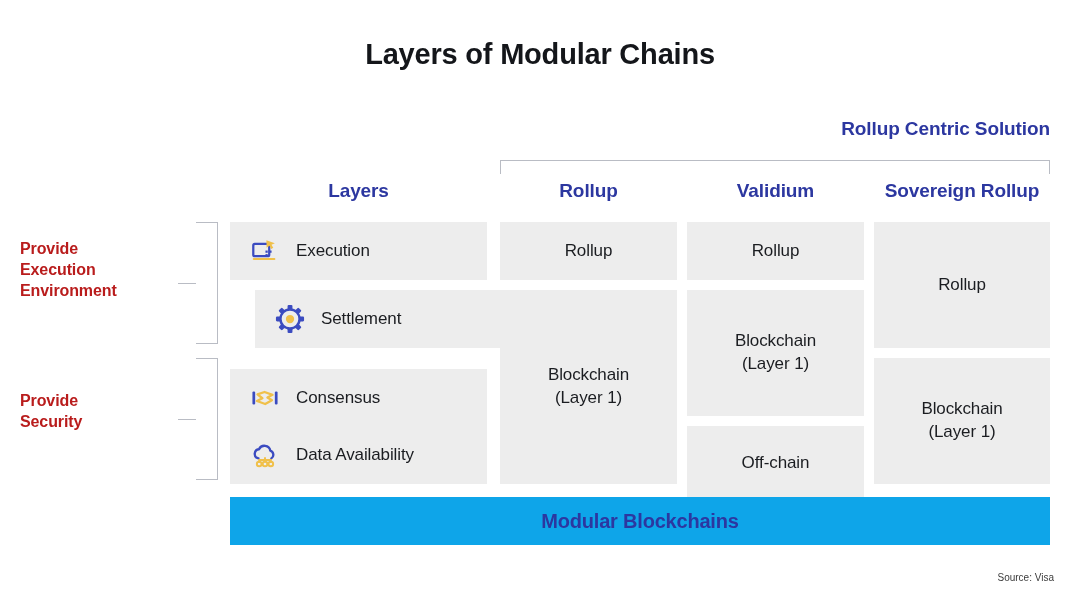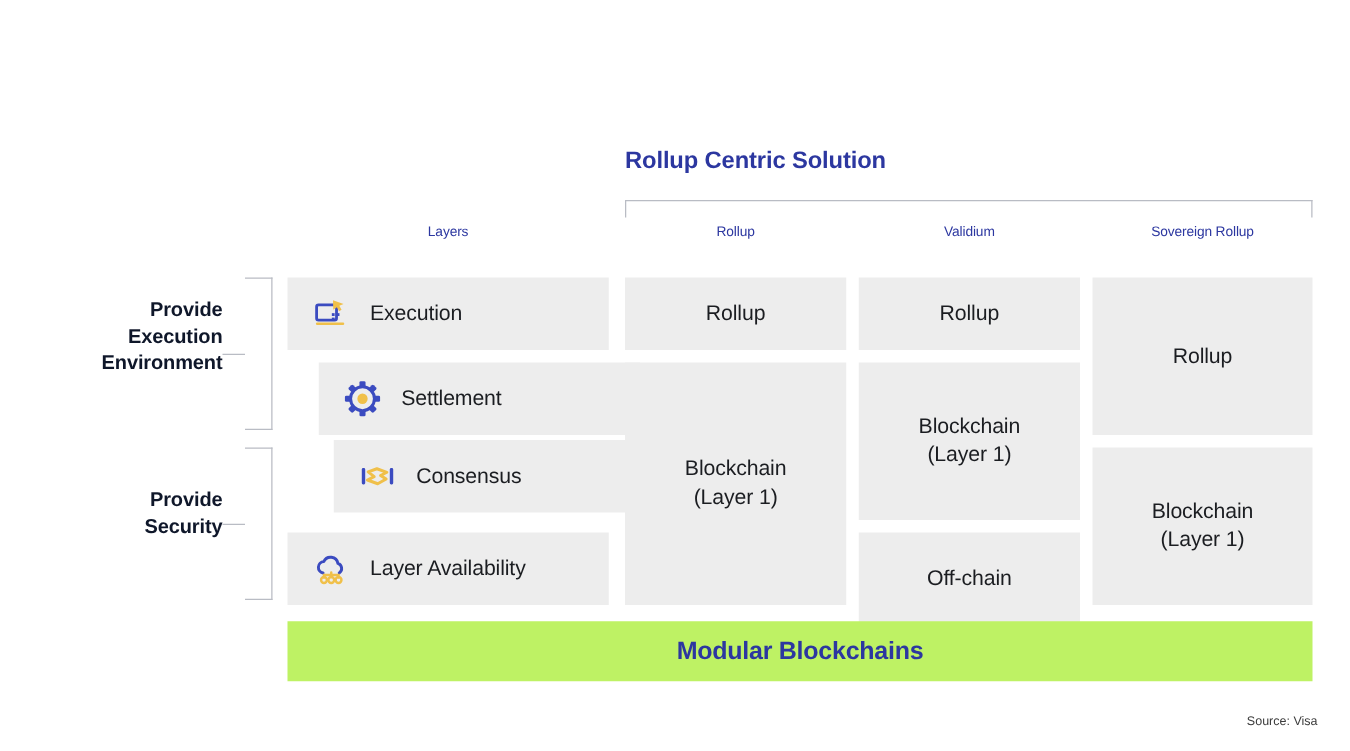--- a/index.html
+++ b/index.html
@@ -16,48 +16,48 @@
   .title{
     position:absolute;left:0;top:38px;width:1080px;
     text-align:center;
     font-size:29px;font-weight:bold;color:#14161a;
     letter-spacing:-0.2px;
   }
 
   
   .rcs-title{
     position:absolute;left:500px;top:118px;width:550px;
-    text-align:left;
+    text-align:right;
     font-size:19px;font-weight:bold;color:#2c37a0;
     letter-spacing:-0.1px;
   }
   .rcs-bracket{
     position:absolute;left:500px;top:160px;width:550px;height:14px;
     border-top:1.5px solid #b9bcc4;
     border-left:1.5px solid #b9bcc4;
     border-right:1.5px solid #b9bcc4;
     box-sizing:border-box;
   }
 
   
   .colhead{
     position:absolute;top:180px;
-    font-size:11px;font-weight:normal;color:#2c37a0;
+    font-size:19px;font-weight:bold;color:#2c37a0;
     text-align:center;letter-spacing:-0.1px;
   }
   .ch-layers  {left:230px;width:257px;}
   .ch-rollup  {left:500px;width:177px;}
   .ch-valid   {left:687px;width:177px;}
   .ch-sov     {left:874px;width:176px;}
 
   
   .grp-label{
     position:absolute;
-    font-size:16px;font-weight:bold;color:#0f172a;
-    text-align:right;line-height:1.32;letter-spacing:-0.1px;
+    font-size:16px;font-weight:bold;color:#b91c1c;
+    text-align:left;line-height:1.32;letter-spacing:-0.1px;
   }
   .grp-exec{left:20px;top:238px;width:158px;}
   .grp-sec {left:20px;top:390px;width:158px;}
 
   .grp-bracket{
     position:absolute;left:196px;width:22px;
     border-top:1.4px solid #b9bcc4;
     border-bottom:1.4px solid #b9bcc4;
     border-right:1.4px solid #b9bcc4;
     box-sizing:border-box;
@@ -87,36 +87,37 @@
   .cell{
     position:absolute;background:#ededed;
     display:flex;align-items:center;justify-content:center;
     text-align:center;
     font-size:17px;color:#1b1d21;line-height:1.35;letter-spacing:-0.1px;
   }
 
   
   .footer-bar{
     position:absolute;left:230px;top:497px;width:820px;height:48px;
-    background:#bef264;
+    background:#0ea5e9;
     display:flex;align-items:center;justify-content:center;
   }
   .footer-text{
     font-size:20px;font-weight:bold;color:#2c37a0;letter-spacing:-0.2px;
   }
   .source{
     position:absolute;right:26px;top:572px;
     font-size:10px;color:#3c3c3c;
   }
 </style>
 </head>
 <body>
 
 <div class="stage">
 
+  <div class="title">Layers of Modular Chains</div>
 
   <div class="rcs-title">Rollup Centric Solution</div>
   <div class="rcs-bracket"></div>
 
   <div class="colhead ch-layers">Layers</div>
   <div class="colhead ch-rollup">Rollup</div>
   <div class="colhead ch-sov">Sovereign Rollup</div>
   <div class="colhead ch-valid">Validium</div>
 
   <div class="grp-label grp-exec">Provide<br>Execution<br>Environment</div>
@@ -147,37 +148,37 @@
           <rect x="4.63" y="22.17" width="5.2" height="5.2" rx="1.2" fill="#3b4bc0" transform="rotate(135 7.23 24.77)"></rect>
           <rect x="1.00" y="13.40" width="5.2" height="5.2" rx="1.2" fill="#3b4bc0" transform="rotate(180 3.60 16.00)"></rect>
           <rect x="4.63" y="4.63" width="5.2" height="5.2" rx="1.2" fill="#3b4bc0" transform="rotate(225 7.23 7.23)"></rect>
           <rect x="13.40" y="1.00" width="5.2" height="5.2" rx="1.2" fill="#3b4bc0" transform="rotate(270 16.00 3.60)"></rect>
           <rect x="22.17" y="4.63" width="5.2" height="5.2" rx="1.2" fill="#3b4bc0" transform="rotate(315 24.77 7.23)"></rect>
       <circle cx="16" cy="16" r="10.2" fill="none" stroke="#3b4bc0" stroke-width="2.6"></circle>
       <circle cx="16" cy="16" r="4.4" fill="#f0c04a"></circle>
     </svg>
         <span class="layer-label">Settlement</span>
       </div>
-      <div class="layer-cell" style="top: 352px; margin-left: 37px;">
+      <div class="layer-cell" style="top: 369px;">
         <svg class="ico" viewBox="0 0 32 32">
       <rect x="2.6" y="9" width="2.9" height="14" rx="1.2" fill="#3b4bc0"></rect>
       <rect x="26.5" y="9" width="2.9" height="14" rx="1.2" fill="#3b4bc0"></rect>
       <path d="M8 12.2 L15.5 9.6 L24 12.6 L18.6 15.4 L23.4 18.4 L16.2 22.4 L7.4 19.2 L13.2 16.3 Z" fill="none" stroke="#f0c04a" stroke-width="2.5" stroke-linejoin="round" stroke-linecap="round"></path>
     </svg>
         <span class="layer-label">Consensus</span>
       </div>
       <div class="layer-cell" style="top: 426px;">
         <svg class="ico" viewBox="0 0 32 32">
     <path d="M9 19.6 a4.9 4.9 0 0 1 0.6 -9.7 a6.4 6.4 0 0 1 12.1 1.5 a4.6 4.6 0 0 1 1.1 8.2" fill="none" stroke="#3b4bc0" stroke-width="2.5" stroke-linecap="round" stroke-linejoin="round"></path>
     <path d="M16 19.2 V23 M16 21.4 H9.8 V23.4 M16 21.4 H22.2 V23.4" stroke="#f0c04a" stroke-width="2.1" fill="none" stroke-linecap="round"></path>
     <circle cx="9.8" cy="25.6" r="2.5" fill="none" stroke="#f0c04a" stroke-width="2.1"></circle>
     <circle cx="16" cy="25.6" r="2.5" fill="none" stroke="#f0c04a" stroke-width="2.1"></circle>
     <circle cx="22.2" cy="25.6" r="2.5" fill="none" stroke="#f0c04a" stroke-width="2.1"></circle>
   </svg>
-        <span class="layer-label">Layer Availability</span>
+        <span class="layer-label">Data Availability</span>
       </div>
     </div>
   <div id="matrix">
       <div class="cell" style="left: 500px; top: 222px; width: 177px; height: 58px;">
         <span>Rollup</span>
       </div>
       <div class="cell" style="left: 500px; top: 290px; width: 177px; height: 194px;">
         <span>Blockchain<br>(Layer 1)</span>
       </div>
       <div class="cell" style="left: 687px; top: 222px; width: 177px; height: 58px;">

